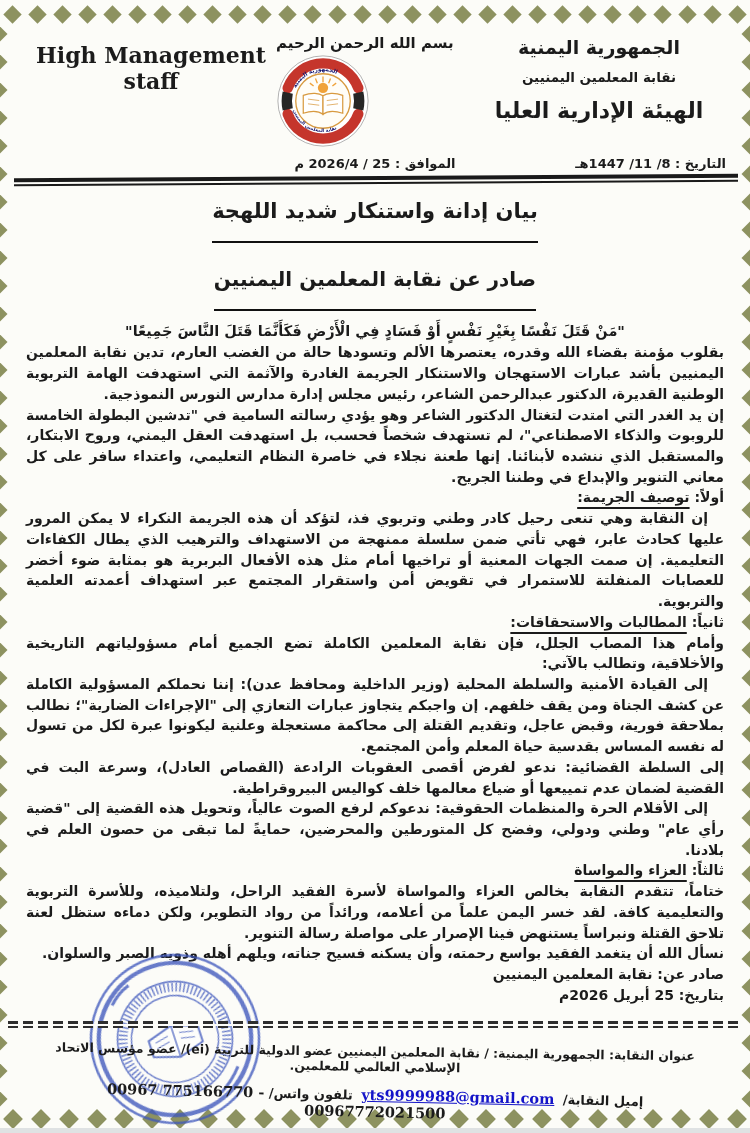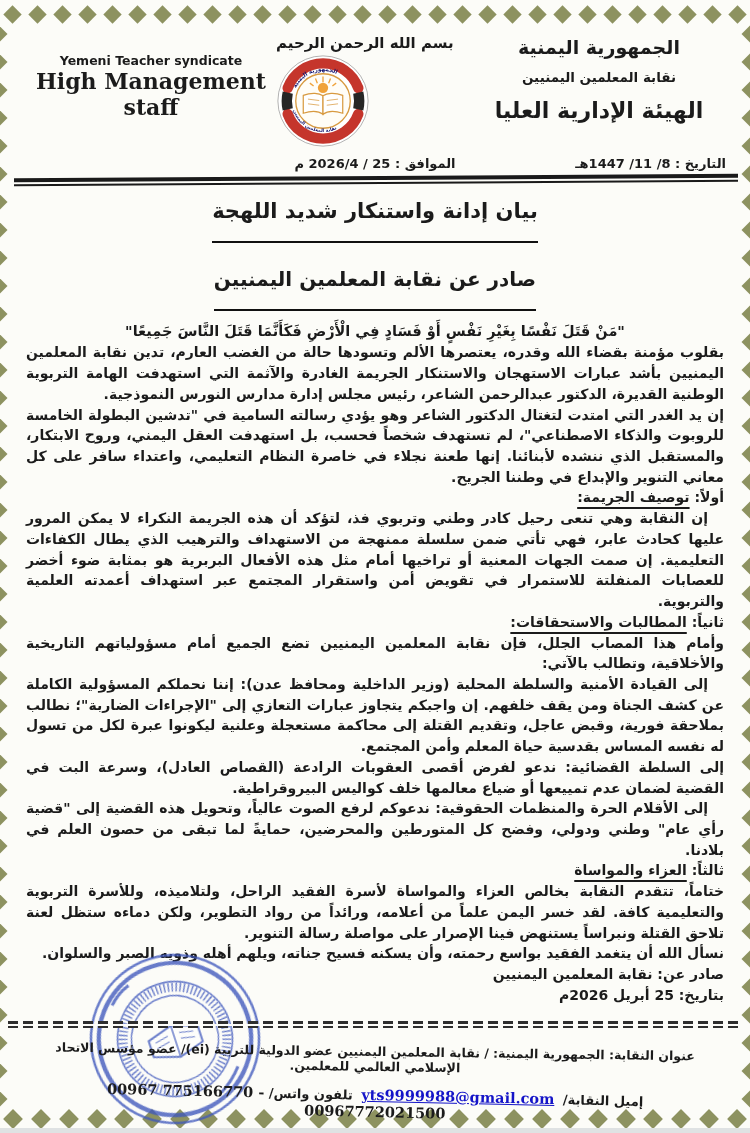--- a/index.html
+++ b/index.html
@@ -208,21 +208,20 @@
       <span class="diamond"></span>
       <span class="diamond"></span>
       <span class="diamond"></span>
       <span class="diamond"></span>
       <span class="diamond"></span>
       <span class="diamond"></span>
     </div>
 
   <div class="header">
     <div class="h-left">
-      <div class="en-org">Yemeni Teacher syndicate</div>
       <div class="en-dept">High Management staff</div>
     </div>
     <div class="h-center">
       <div class="basmala">بسم الله الرحمن الرحيم</div>
       <div class="logo">
         <svg width="94" height="94" viewBox="0 0 100 100">
           <circle cx="50" cy="50" r="48" fill="#ffffff" stroke="#9a9a9a" stroke-width="0.8"></circle>
           <path d="M12.4 36.3 A40 40 0 0 1 87.6 36.3" fill="none" stroke="#c5352c" stroke-width="11" stroke-linecap="round"></path>
           <path d="M87.6 63.7 A40 40 0 0 1 12.4 63.7" fill="none" stroke="#c5352c" stroke-width="11" stroke-linecap="round"></path>
           <path d="M12.5 59 A40 40 0 0 1 12.5 41" fill="none" stroke="#262626" stroke-width="11"></path>
@@ -276,21 +275,21 @@
     <span class="u-block">صادر عن نقابة المعلمين اليمنيين</span>
   </div>
 
   <div class="body">
     <p class="verse">"مَنْ قَتَلَ نَفْسًا بِغَيْرِ نَفْسٍ أَوْ فَسَادٍ فِي الْأَرْضِ فَكَأَنَّمَا قَتَلَ النَّاسَ جَمِيعًا"</p>
     <p>بقلوب مؤمنة بقضاء الله وقدره، يعتصرها الألم وتسودها حالة من الغضب العارم، تدين نقابة المعلمين اليمنيين بأشد عبارات الاستهجان والاستنكار الجريمة الغادرة والآثمة التي استهدفت الهامة التربوية الوطنية القديرة، الدكتور عبدالرحمن الشاعر، رئيس مجلس إدارة مدارس النورس النموذجية.</p>
     <p>إن يد الغدر التي امتدت لتغتال الدكتور الشاعر وهو يؤدي رسالته السامية في "تدشين البطولة الخامسة للروبوت والذكاء الاصطناعي"، لم تستهدف شخصاً فحسب، بل استهدفت العقل اليمني، وروح الابتكار، والمستقبل الذي ننشده لأبنائنا. إنها طعنة نجلاء في خاصرة النظام التعليمي، واعتداء سافر على كل معاني التنوير والإبداع في وطننا الجريح.</p>
     <p class="heading"><span>أولاً: </span><span class="h-underlined">توصيف الجريمة:</span></p>
     <p class="ind">إن النقابة وهي تنعى رحيل كادر وطني وتربوي فذ، لتؤكد أن هذه الجريمة النكراء لا يمكن المرور عليها كحادث عابر، فهي تأتي ضمن سلسلة ممنهجة من الاستهداف والترهيب الذي يطال الكفاءات التعليمية. إن صمت الجهات المعنية أو تراخيها أمام مثل هذه الأفعال البربرية هو بمثابة ضوء أخضر للعصابات المنفلتة للاستمرار في تقويض أمن واستقرار المجتمع عبر استهداف أعمدته العلمية والتربوية.</p>
     <p class="heading"><span>ثانياً: </span><span class="h-underlined">المطالبات والاستحقاقات:</span></p>
-    <p>وأمام هذا المصاب الجلل، فإن نقابة المعلمين اليمنيين تضع الجميع أمام مسؤولياتهم التاريخية والأخلاقية، وتطالب بالآتي:</p>
+    <p>وأمام هذا المصاب الجلل، فإن نقابة المعلمين الكاملة تضع الجميع أمام مسؤولياتهم التاريخية والأخلاقية، وتطالب بالآتي:</p>
     <p class="ind">إلى القيادة الأمنية والسلطة المحلية (وزير الداخلية ومحافظ عدن): إننا نحملكم المسؤولية الكاملة عن كشف الجناة ومن يقف خلفهم. إن واجبكم يتجاوز عبارات التعازي إلى "الإجراءات الضاربة"؛ نطالب بملاحقة فورية، وقبض عاجل، وتقديم القتلة إلى محاكمة مستعجلة وعلنية ليكونوا عبرة لكل من تسول له نفسه المساس بقدسية حياة المعلم وأمن المجتمع.</p>
     <p>إلى السلطة القضائية: ندعو لفرض أقصى العقوبات الرادعة (القصاص العادل)، وسرعة البت في القضية لضمان عدم تمييعها أو ضياع معالمها خلف كواليس البيروقراطية.</p>
     <p class="ind">إلى الأقلام الحرة والمنظمات الحقوقية: ندعوكم لرفع الصوت عالياً، وتحويل هذه القضية إلى "قضية رأي عام" وطني ودولي، وفضح كل المتورطين والمحرضين، حمايةً لما تبقى من حصون العلم في بلادنا.</p>
     <p class="heading"><span>ثالثاً: </span><span class="h-underlined">العزاء والمواساة</span></p>
     <p>ختاماً، تتقدم النقابة بخالص العزاء والمواساة لأسرة الفقيد الراحل، ولتلاميذه، وللأسرة التربوية والتعليمية كافة. لقد خسر اليمن علماً من أعلامه، ورائداً من رواد التطوير، ولكن دماءه ستظل لعنة تلاحق القتلة ونبراساً يستنهض فينا الإصرار على مواصلة رسالة التنوير.</p>
     <p>نسأل الله أن يتغمد الفقيد بواسع رحمته، وأن يسكنه فسيح جناته، ويلهم أهله وذويه الصبر والسلوان.</p>
     <p class="issued">صادر عن: نقابة المعلمين اليمنيين</p>
     <p class="issued">بتاريخ: 25 أبريل 2026م</p>
   </div>
 

